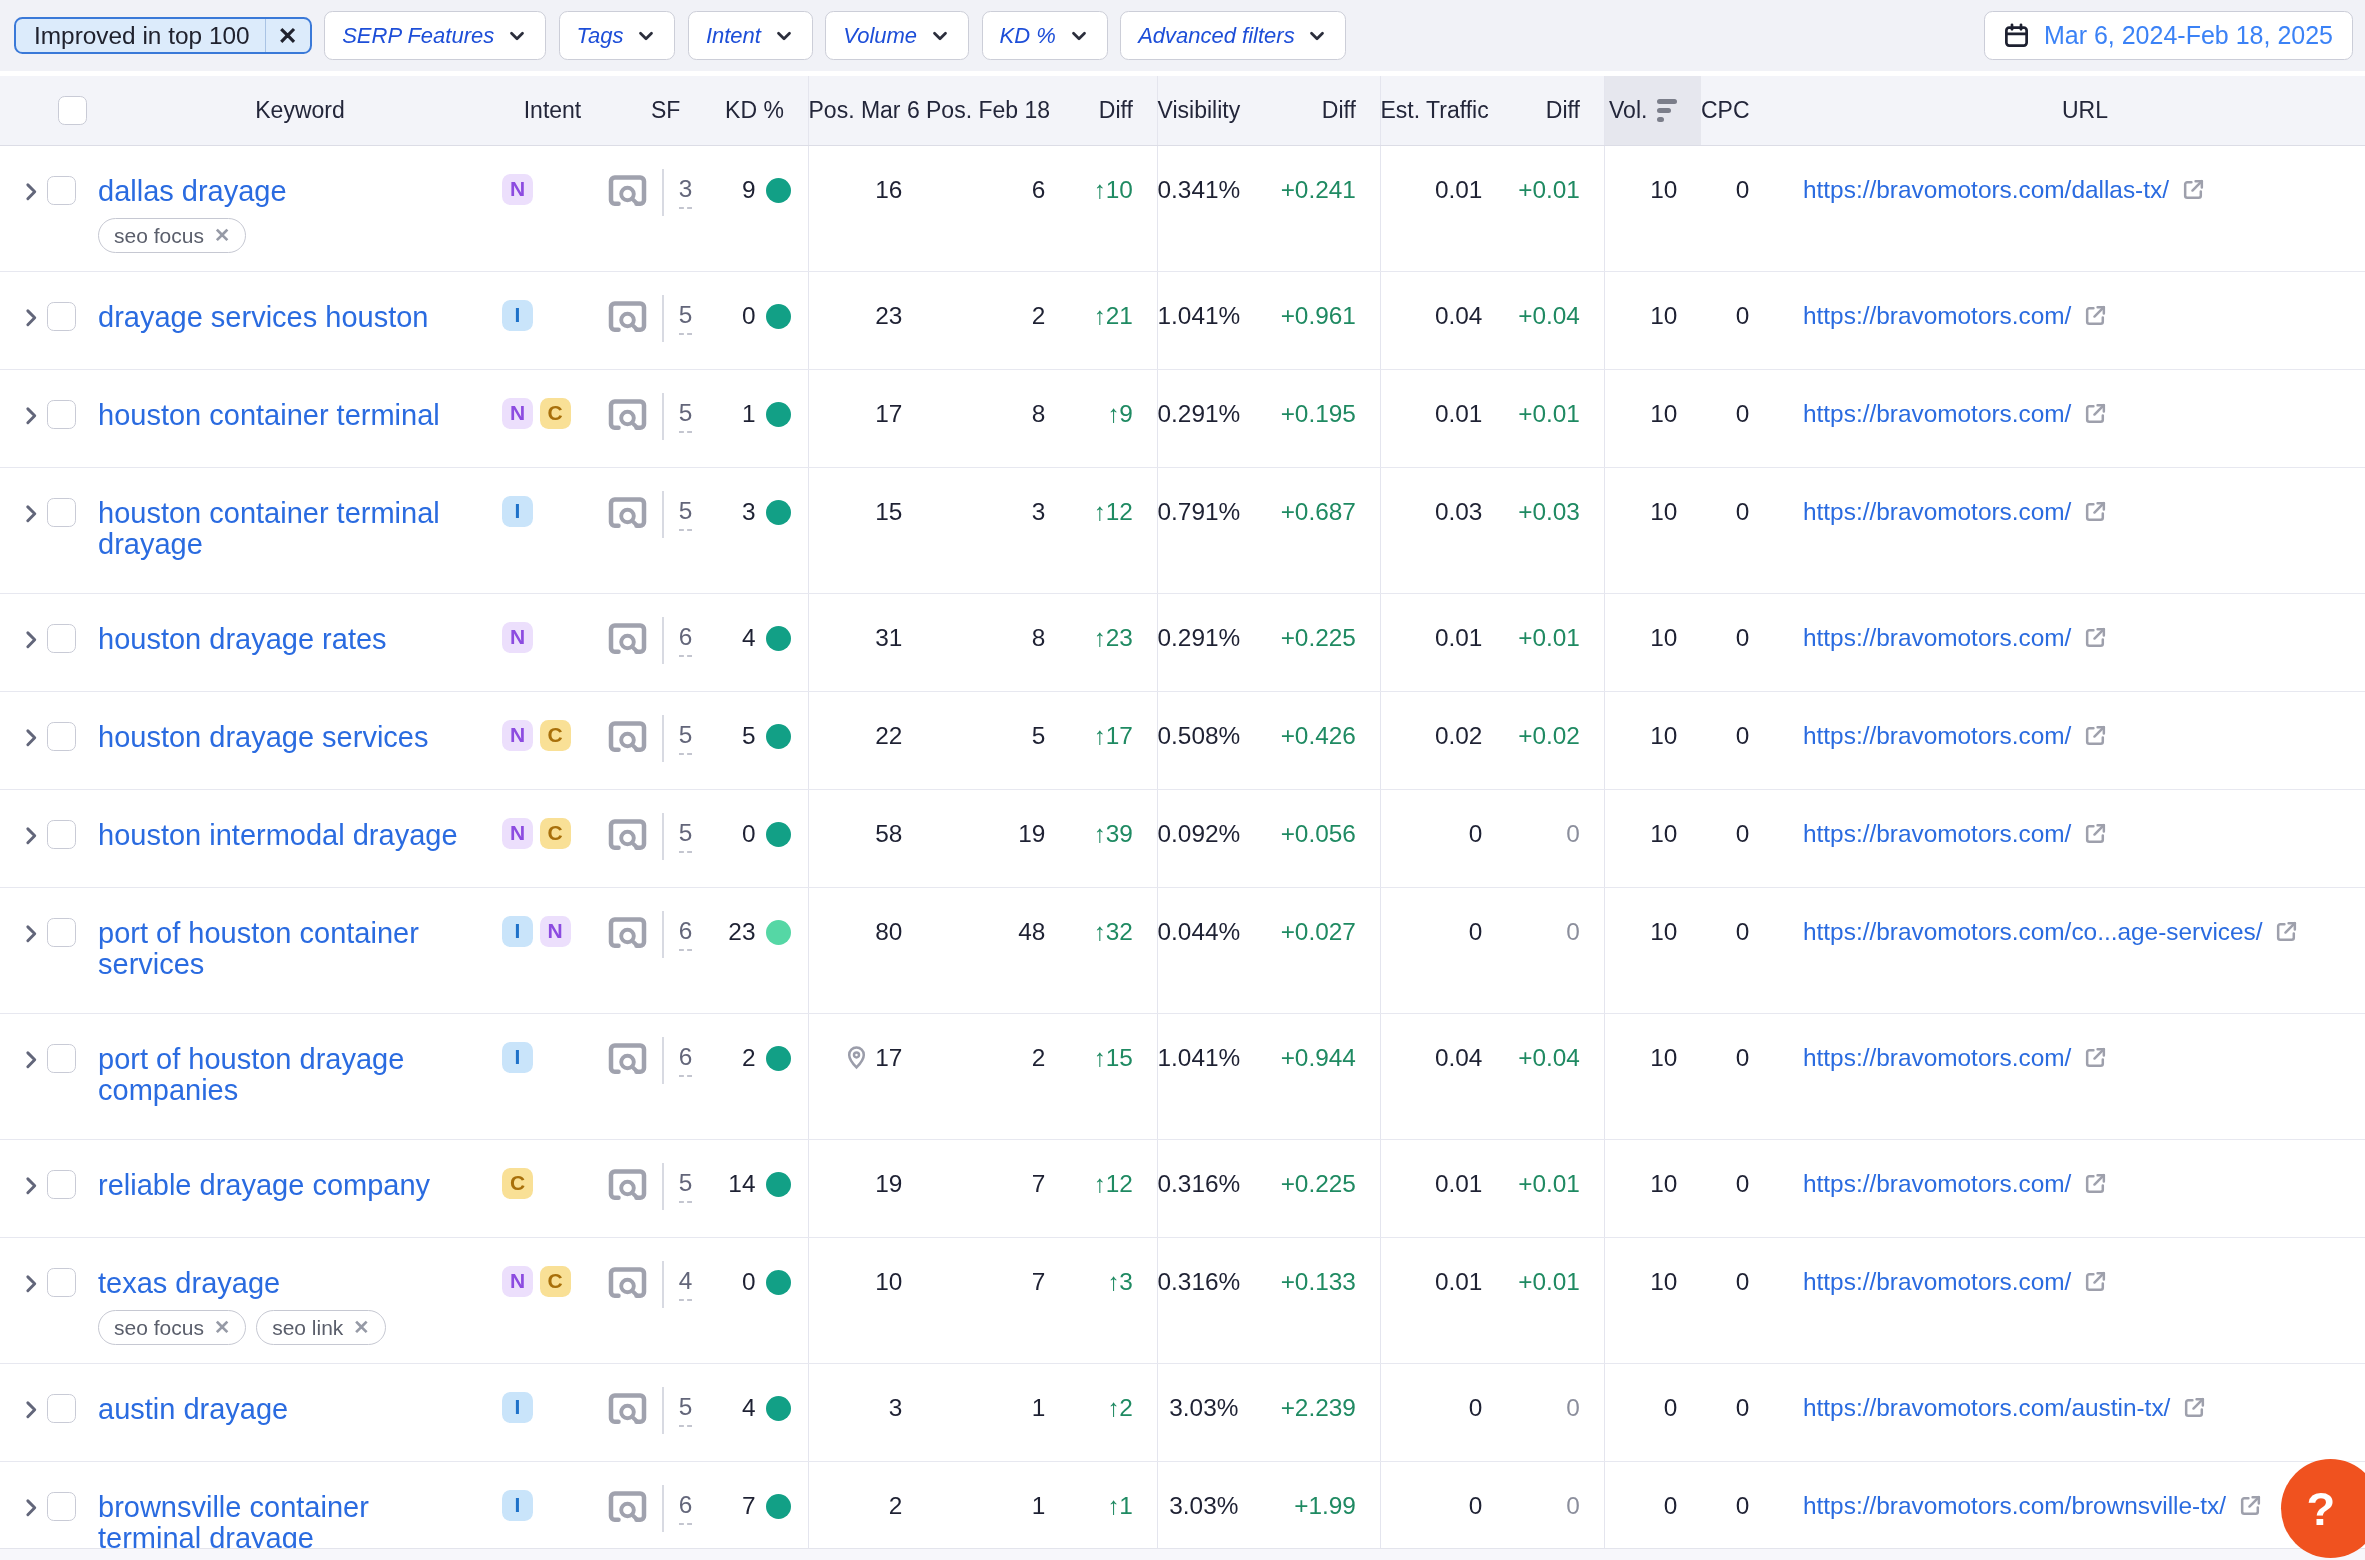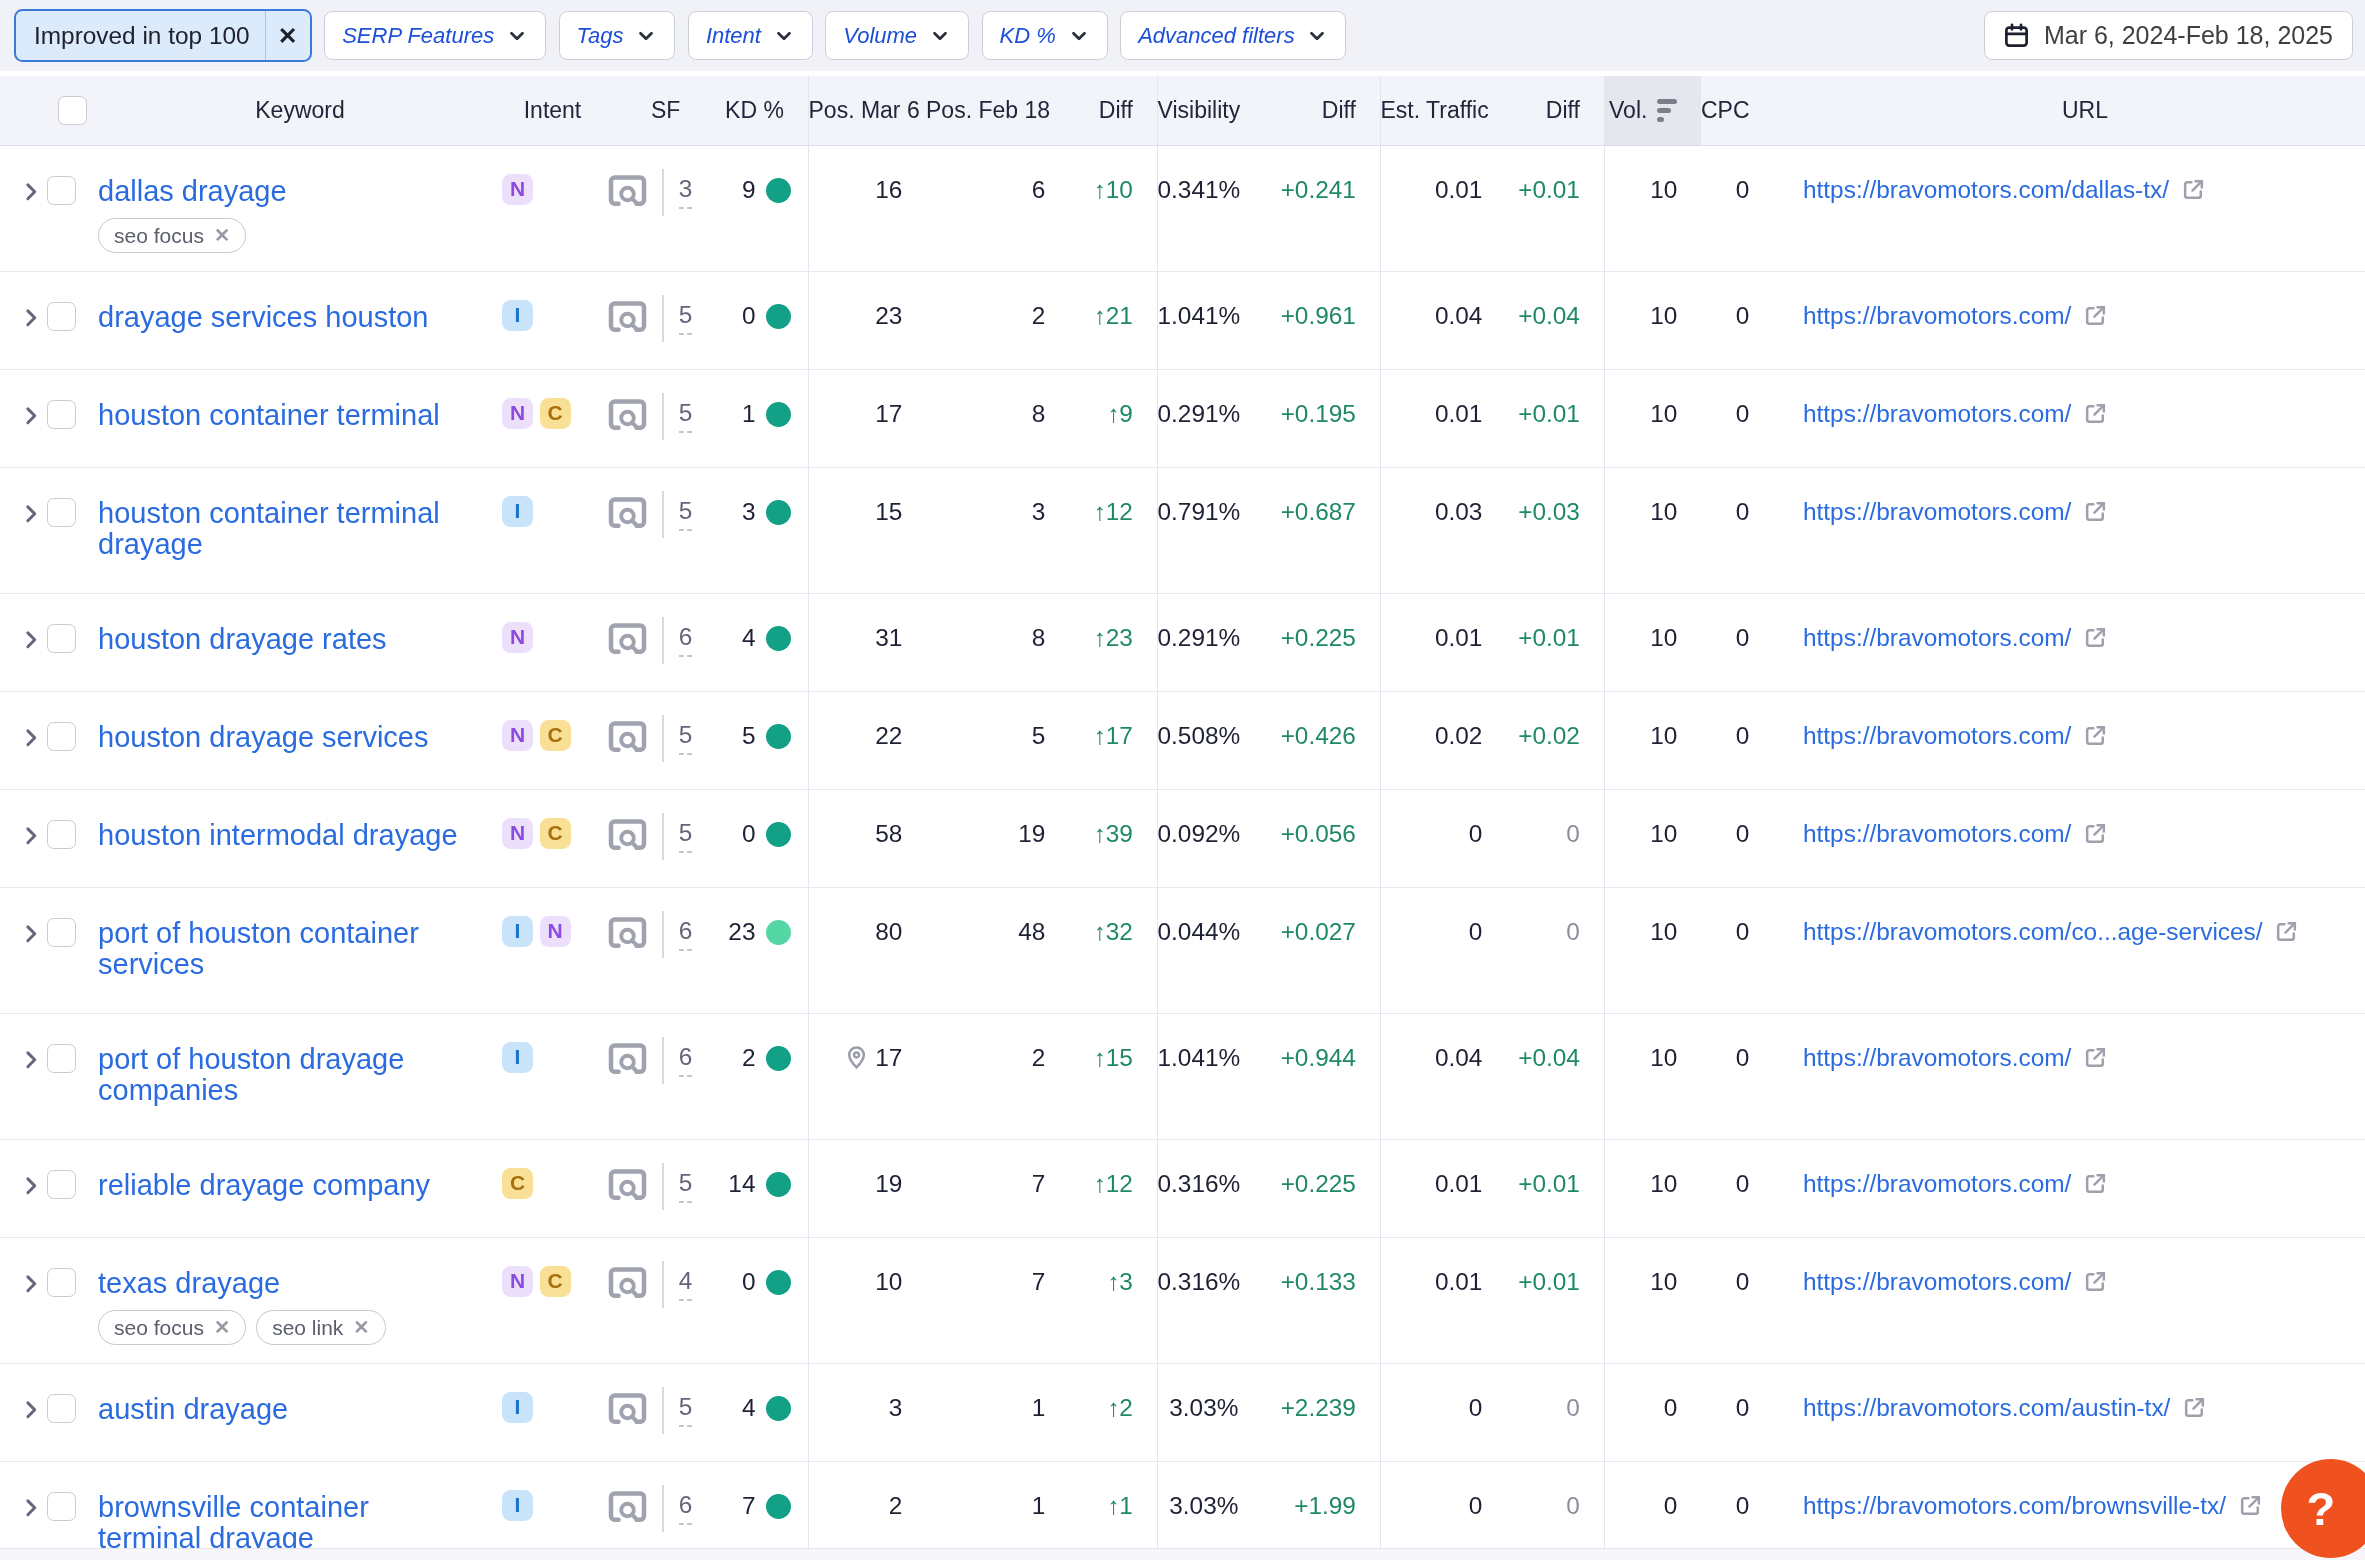--- a/index.html
+++ b/index.html
@@ -8,33 +8,33 @@
   .page { position:relative; width:2366px; height:1561px; }
 
   
   .filter-bar { height:71px; background:#f1f2f7; display:flex; align-items:center;
     padding:0 13.5px; gap:12.6px; position:relative; }
   .kw-filter { width:313px; height:49px; background:#fff; border:1.7px solid #c9ccd6;
     border-radius:8.4px; display:flex; overflow:hidden; }
   .kw-filter input { flex:1; border:none; outline:none; padding:0 17px; font-size:23.6px;
     font-family:"Liberation Sans", sans-serif; color:#3a3d4a; background:transparent; }
   .kw-filter input::placeholder { color:#8b8e9c; }
-  .chip-active { height:53px; border:2.5px solid var(--chip-border); background:var(--chip-bg);
+  .chip-active { height:37px; border:2.5px solid var(--chip-border); background:var(--chip-bg);
     border-radius:8.4px; display:flex; align-items:center; padding-left:18.5px; }
   .chip-active .txt { font-size:24.4px; color:#20222e; }
   .chip-active .x { width:45px; align-self:stretch; display:flex; align-items:center;
     justify-content:center; border-left:1.7px solid #a9c3e4; margin-left:15px;
     font-size:23.6px; font-weight:bold; color:#20222e; cursor:pointer; }
   .dd-btn { height:49px; background:#fff; border:1.7px solid #ccced8; border-radius:8.4px;
     display:flex; align-items:center; padding:0 17px; gap:11.8px; cursor:pointer; }
   .dd-btn .lbl { font-size:22px; color:#1d4ed8;font-style:italic; }
   .date-btn { position:absolute; right:13.5px; height:49px; background:#fff;
     border:1.7px solid #cbcdd8; border-radius:8.4px; display:flex; align-items:center;
     padding:0 18.5px; gap:13.5px; cursor:pointer; }
-  .date-btn .lbl { font-size:25px; color:#404040; }
+  .date-btn .lbl { font-size:25px; color:#3b82f6; }
 
   
   table { width:2366px; border-collapse:collapse; table-layout:fixed; margin-top:5px; }
   thead tr { height:69px; background:#f3f4f9; }
   th { font-size:23px; font-weight:400; color:#23263a; vertical-align:middle;
     border-bottom:0.8px solid #dcdde6; white-space:nowrap; }
   th.l { text-align:center; } th.r { text-align:right; padding-right:23.6px; }
   .bl { border-left:0.8px solid #e4e5ee; }
   th.vol-th { background:#e6e7ee; }
   .vol-wrap { display:flex; align-items:center; justify-content:flex-end; gap:10px; }

